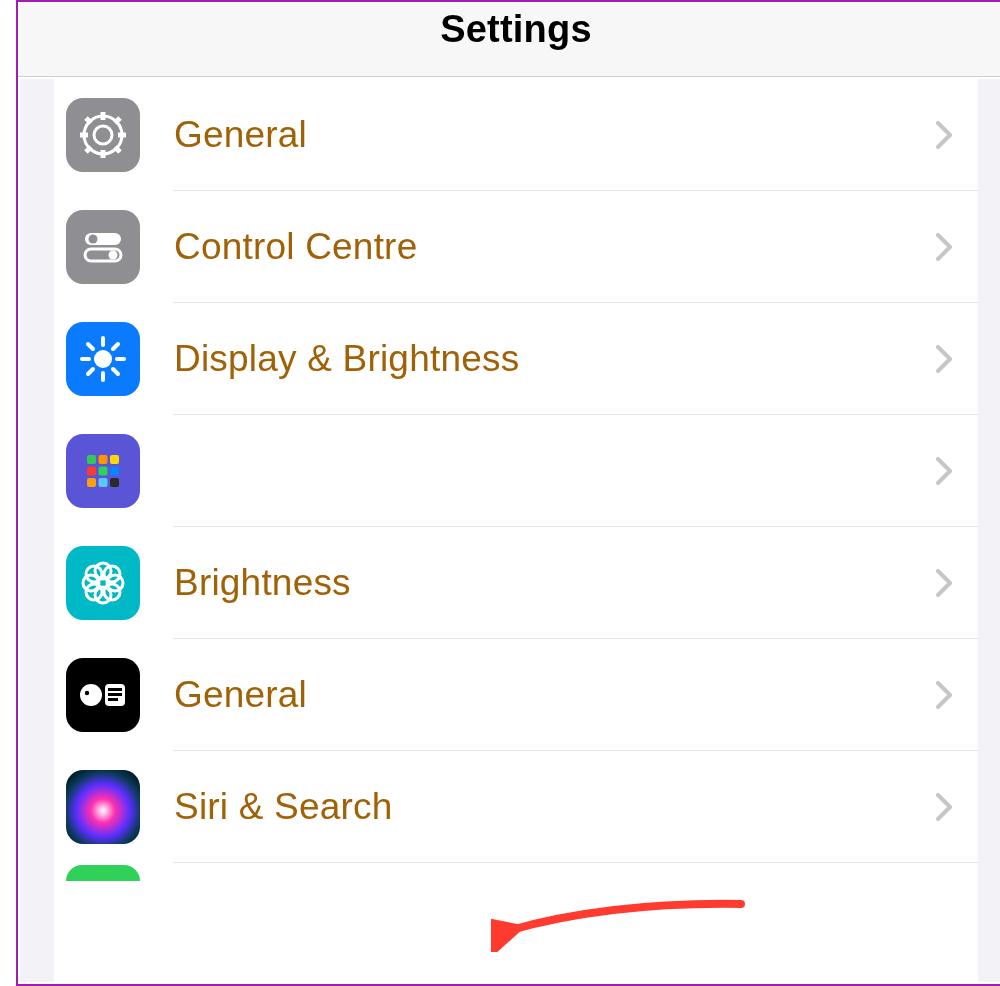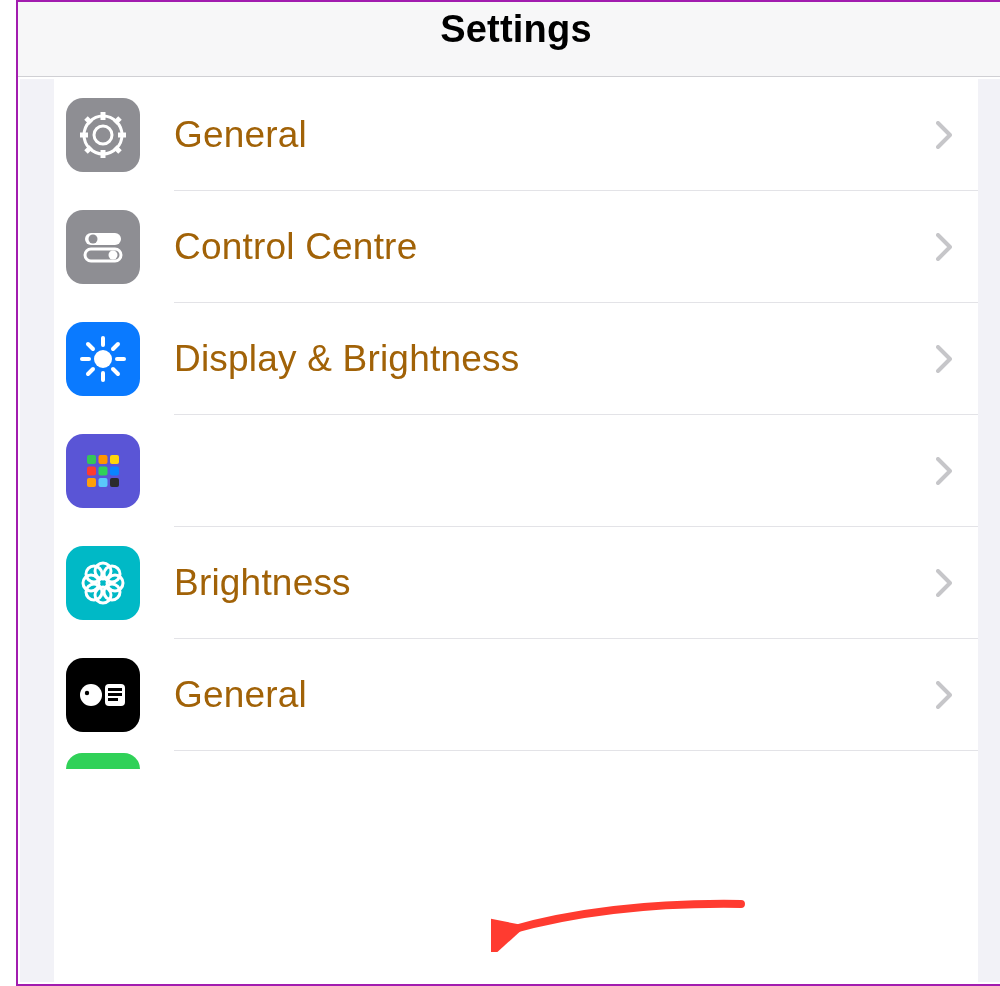--- a/index.html
+++ b/index.html
@@ -216,20 +216,31 @@
         <div class="label-area">
           <span class="label">General</span>
           <span class="chevron">
             <svg width="16" height="28" viewBox="0 0 16 28">
                 <polyline points="2,2 14,14 2,26" fill="none" stroke="#c6c6c9" stroke-width="4" stroke-linecap="round" stroke-linejoin="round"></polyline>
               </svg>
           </span>
         </div>
       </div>
 
+      <div class="row">
+        <div class="icon-box ic-siri"></div>
+        <div class="label-area">
+          <span class="label">Siri &amp; Search</span>
+          <span class="chevron">
+            <svg width="16" height="28" viewBox="0 0 16 28">
+                <polyline points="2,2 14,14 2,26" fill="none" stroke="#c6c6c9" stroke-width="4" stroke-linecap="round" stroke-linejoin="round"></polyline>
+              </svg>
+          </span>
+        </div>
+      </div>
 
       <div class="row" style="height:20px;">
         <div class="icon-box ic-next" style="height:16px;border-radius:17px 17px 0 0;"></div>
         <div class="label-area" style="border-bottom:none;"></div>
       </div>
 
     </div>
   </div>
 
   <div class="scrollbar"></div>

